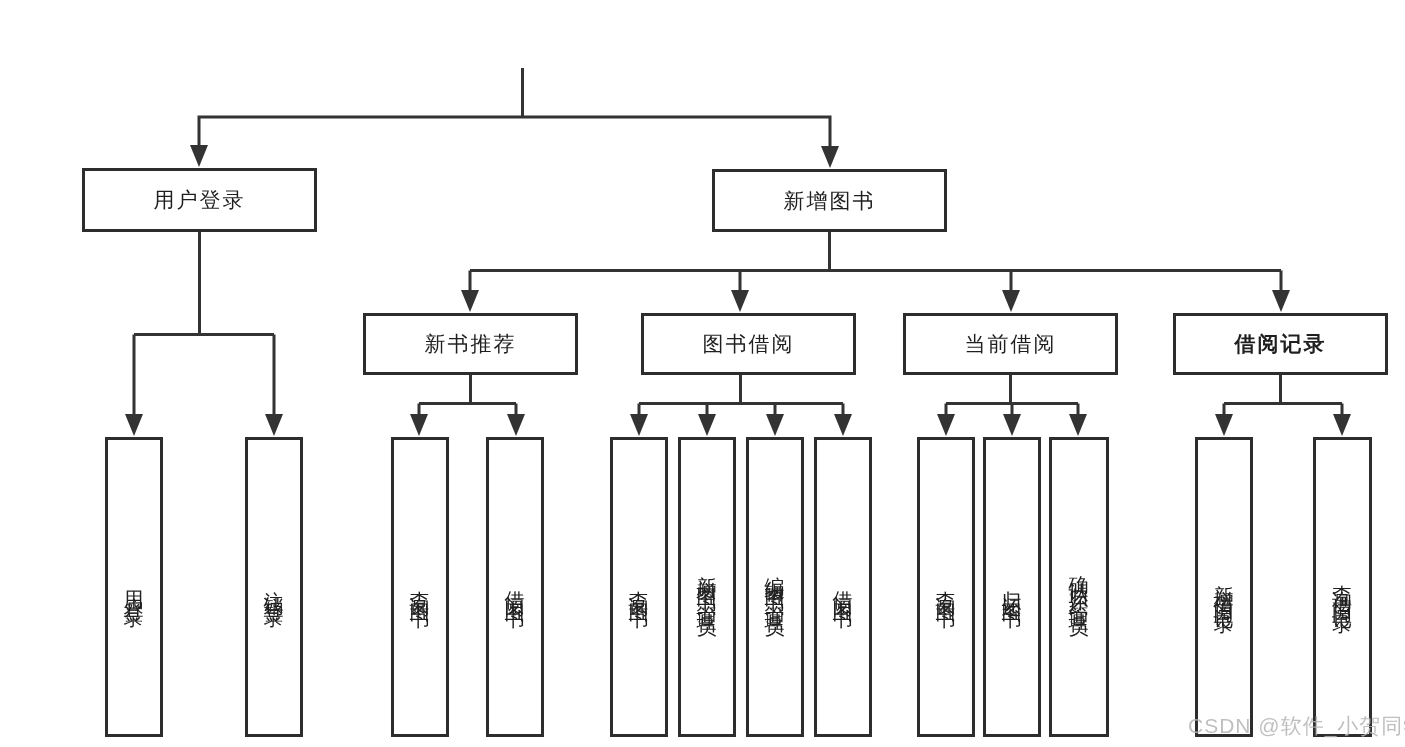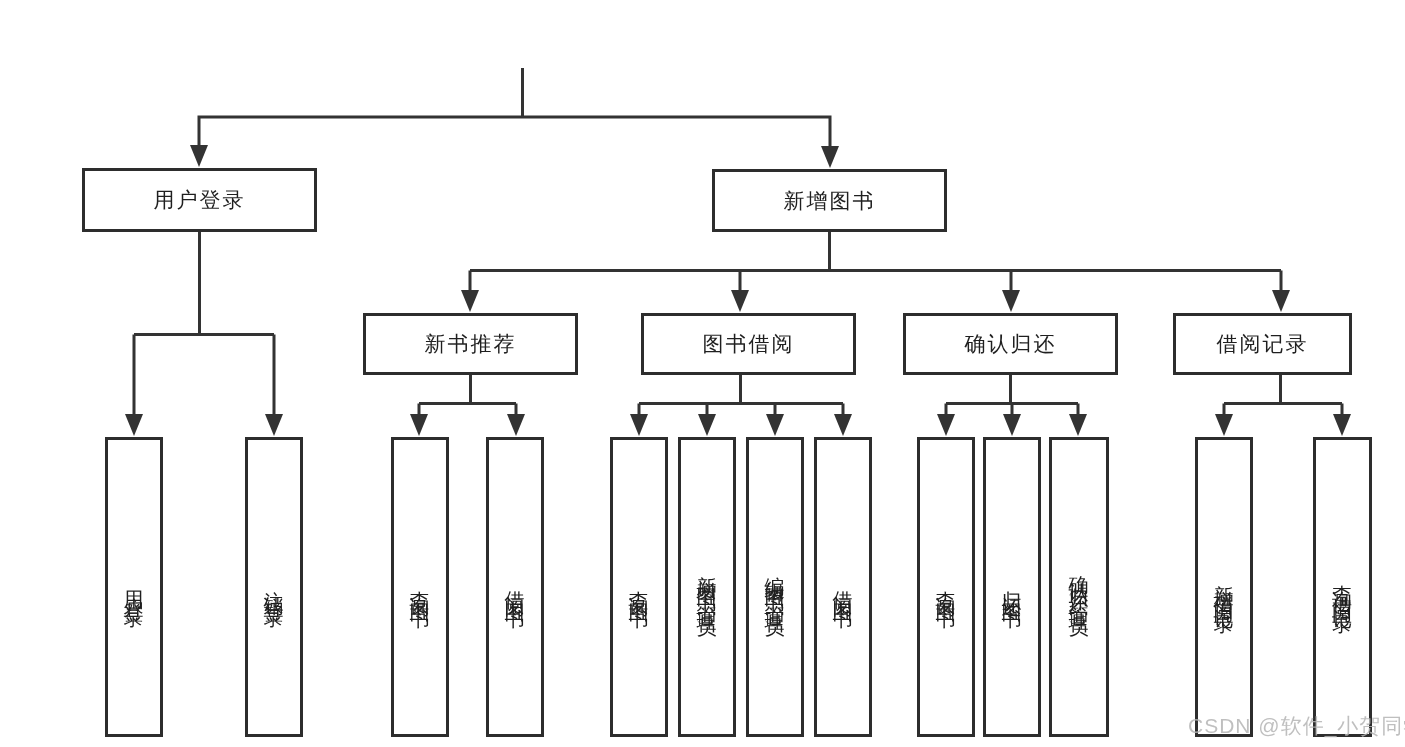--- a/index.html
+++ b/index.html
@@ -92,22 +92,22 @@
       <polygon points="1333,414 1351,414 1342,436"></polygon>
     </g>
   </svg>
 
 
   <div class="box" style="left:82px;top:168px;width:235px;height:64px;">用户登录</div>
   <div class="box" style="left:712px;top:169px;width:235px;height:63px;">新增图书</div>
 
   <div class="box" style="left:363px;top:313px;width:215px;height:62px;">新书推荐</div>
   <div class="box" style="left:633px;top:313px;width:215px;height:62px;margin-left:8px;">图书借阅</div>
-  <div class="box" style="left:903px;top:313px;width:215px;height:62px;">确认归还</div>
-  <div class="box" style="left:1173px;top:313px;width:179px;height:62px;">借阅记录</div>
+  <div class="box" style="left:903px;top:313px;width:215px;height:62px;">当前借阅</div>
+  <div class="box" style="left:1173px;top:313px;width:215px;height:62px;font-weight:bold;">借阅记录</div>
 
   <div class="vbox" style="left:105px;top:437px;width:58px;height:300px;">
     <span>用户登录</span>
   </div>
   <div class="vbox" style="left:245px;top:437px;width:58px;height:300px;">
     <span>注销登录</span>
   </div>
 
   <div class="vbox" style="left:391px;top:437px;width:58px;height:300px;">
     <span>查询图书</span>

